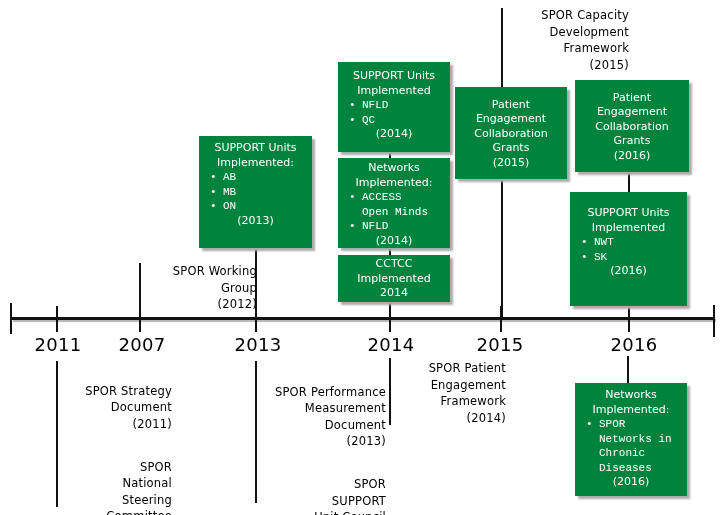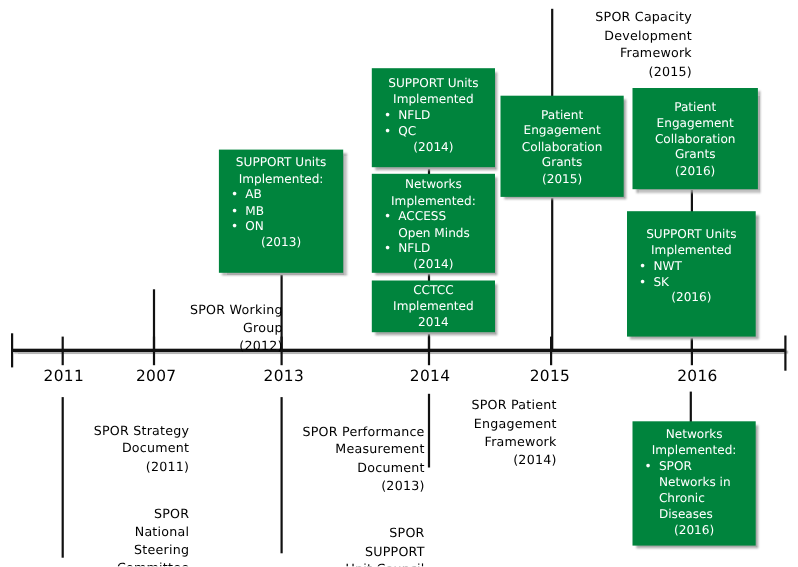--- a/index.html
+++ b/index.html
@@ -14,30 +14,30 @@
   }
   .vline { position:absolute; width:2px; background:var(--ink); z-index:1; }
   .hline {
     position:absolute; left:11px; top:317px; width:703px; height:3px;
     background:var(--ink); z-index:1;
     box-shadow: 2px 2px 1px #b5b5b5;
   }
   .tick { position:absolute; width:2px; background:var(--ink); z-index:2; }
   .year {
     position:absolute; top:334px; width:64px; height:20px;
-    text-align:center; font-size:14px; letter-spacing:0.3px; z-index:2;
+    text-align:center; font-size:18px; letter-spacing:0.3px; z-index:2;
   }
   .gbox {
     position:absolute; background:var(--green); color:#ffffff;
     box-shadow: 3px 3px 2px #ababab; z-index:3;
     font-size:11px; line-height:14.5px;
     box-sizing:border-box; padding:4px 3px 2px 3px;
   }
   .gtitle { text-align:center; white-space:pre-line; }
-  .gbullets { list-style:none; margin:0; padding:0; text-align:left; }
+  .gbullets { list-style:none; margin:0; padding:0; text-align:left;font-family:Liberation Mono, monospace; }
   .gbullets li { position:relative; padding-left:21px; white-space:pre-line; }
   .gbullets li::before { content:"\2022"; position:absolute; left:8px; top:0; }
   .gyear { text-align:center; }
   .gcenter { text-align:center; white-space:pre-line; }
   .flexcenter { display:flex; flex-direction:column; justify-content:center; }
   .note {
     position:absolute; font-size:11.5px; line-height:16.5px;
     white-space:pre-line; z-index:2; letter-spacing:0.2px;text-align:right;
   }
   .notegap { margin-top:10px; white-space:pre-line; }
@@ -67,21 +67,21 @@
   <div class="tick" style="left:628px;top:306px;height:26px"></div>
   <div class="tick" style="left:713px;top:305px;height:32px"></div>
 
   <div class="year" style="left:26px">2011</div>
   <div class="year" style="left:110px">2007</div>
   <div class="year" style="left:226px">2013</div>
   <div class="year" style="left:359px">2014</div>
   <div class="year" style="left:468px">2015</div>
   <div class="year" style="left:602px">2016</div>
 
-  <div class="note" style="left:147px;top:273px;width:110px">SPOR Working
+  <div class="note" style="left:147px;top:263px;width:110px">SPOR Working
 Group
 (2012)</div>
   <div class="note" style="left:509px;top:7px;width:120px">SPOR Capacity
 Development
 Framework
 (2015)</div>
 
   <div class="gbox" style="left:199px;top:136px;width:113px;height:112px;padding-top:5px">
     <div class="gtitle">SUPPORT Units
 Implemented:</div>

